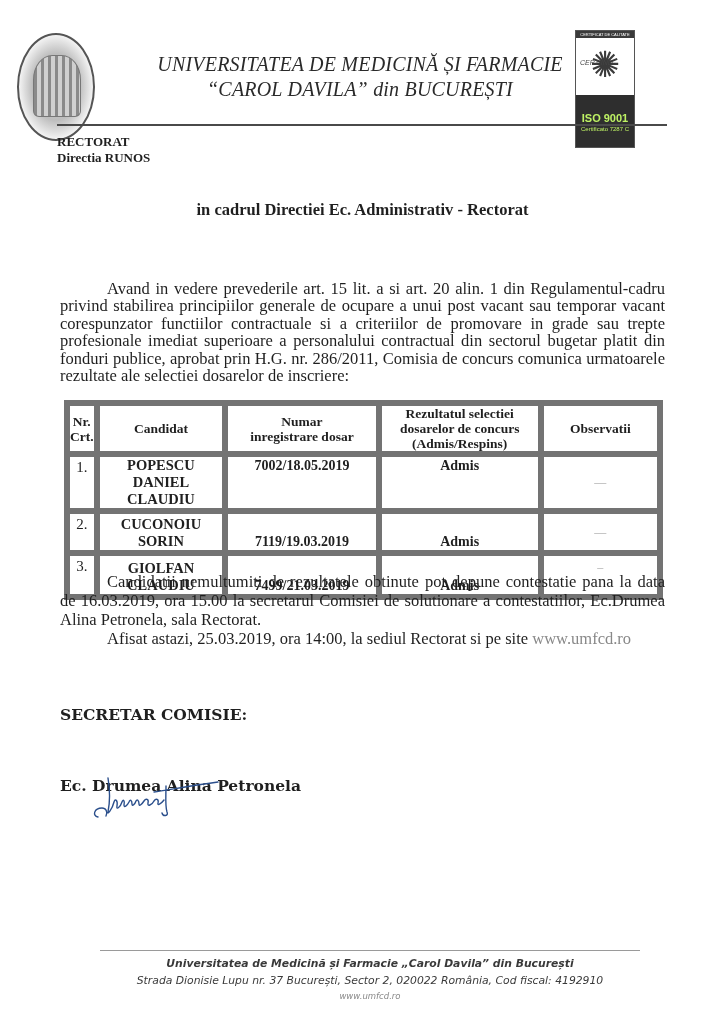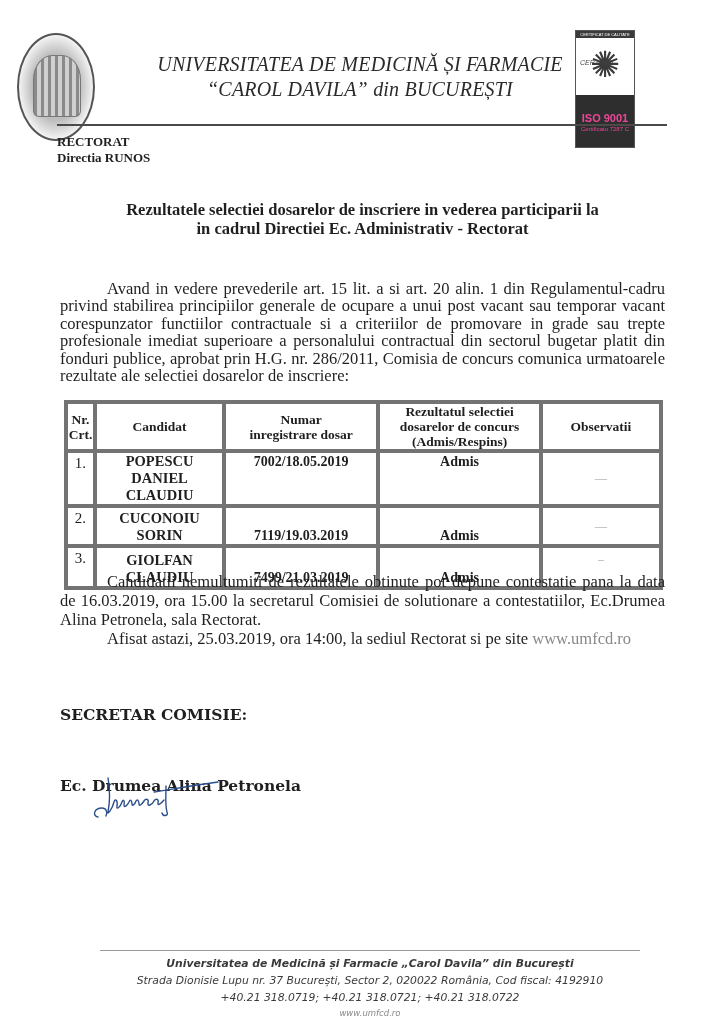--- a/index.html
+++ b/index.html
@@ -8,37 +8,37 @@
 
   
   .seal { left:17px; top:33px; width:78px; height:108px; border:2px solid #555; border-radius:50%; background:radial-gradient(ellipse at center, #d9d9d9 0%, #bdbdbd 45%, #f2f2f2 70%, #ffffff 100%); box-sizing:border-box; }
   .seal .inner { position:absolute; left:14px; top:20px; width:46px; height:60px; border:1px solid #777; border-radius:40% 40% 6px 6px; background:repeating-linear-gradient(90deg,#8a8a8a 0 3px,#d0d0d0 3px 7px); }
   .uni-title { left:120px; top:52px; width:480px; text-align:center; font-style:italic; font-size:20px; line-height:25px; letter-spacing:0.2px; color:#2a2a2a; }
   .cert { left:575px; top:30px; width:60px; height:118px; border:1px solid #555; box-sizing:border-box; background:#fff; }
   .cert .band { position:absolute; left:0; top:0; width:100%; height:7px; background:#3a3a3a; color:#fff; font-family:"Liberation Sans",sans-serif; font-size:4px; text-align:center; line-height:7px; overflow:hidden; }
   .cert .mark { position:absolute; left:6px; top:14px; width:46px; height:46px; text-align:center; font-family:"Liberation Sans",sans-serif; }
   .cert .mark .star { font-size:36px; line-height:40px; color:#3a3a3a; }
   .cert .mark .cw { position:absolute; left:-2px; top:14px; font-size:7px; font-style:italic; color:#444; }
-  .cert .iso { position:absolute; left:0; bottom:0; width:100%; height:52px; background:#2e2e2e; color:#ec4899; font-family:"Liberation Sans",sans-serif; text-align:center; }
+  .cert .iso { position:absolute; left:0; bottom:0; width:100%; height:52px; background:#2e2e2e; color:#bef264; font-family:"Liberation Sans",sans-serif; text-align:center; }
   .cert .iso .small { font-size:3.5px; line-height:5px; padding-top:6px; opacity:0.8; }
   .cert .iso .num { font-size:11px; font-weight:bold; line-height:13px; margin-top:6px; }
   .cert .iso .cnum { font-size:6px; line-height:8px; }
   .rule-top { left:57px; top:124px; width:610px; height:2px; background:#4a4a4a; }
   .dept { left:57px; font-weight:bold; font-size:13px; line-height:15px; }
 
   
   .doc-title { left:60px; top:200px; width:605px; text-align:center; font-weight:bold; font-size:16.5px; line-height:19px; }
 
   
   .para { left:60px; top:280px; width:605px; font-size:16.5px; line-height:17.4px; text-align:justify; }
   .para p { margin:0; text-indent:47px; }
 
   
   table.res { position:absolute; left:64px; top:400px; width:599px; border-collapse:collapse; font-size:13.5px; }
-  table.res td, table.res th { border:4px solid #737373; padding:0; vertical-align:top; }
+  table.res td, table.res th { border:6px solid #737373; padding:0; vertical-align:top; }
   table.res th { font-weight:bold; text-align:center; vertical-align:middle; height:43px; line-height:15px; }
   table.res td.nr { text-align:center; font-size:15px; line-height:17px; padding-top:2px; }
   table.res td.name { text-align:center; font-weight:bold; font-size:14.5px; line-height:17px; }
   table.res td.reg { text-align:center; font-weight:bold; font-size:14px; line-height:17px; }
   table.res td.res-col { text-align:center; font-weight:bold; font-size:14px; line-height:17px; }
   table.res td.obs { text-align:center; color:#aaa; font-size:12px; }
   table.res tr.r1 td { height:35px; }
   table.res tr.r2 td, table.res tr.r3 td { height:34px; }
   .bottom-al { vertical-align:bottom !important; }
 
@@ -81,21 +81,20 @@
     <div class="num">ISO 9001</div>
     <div class="cnum">Certificato 7287 C</div>
   </div>
 </div>
 
 <div class="abs rule-top"></div>
 <div class="abs dept" style="top:134px;">RECTORAT</div>
 <div class="abs dept" style="top:150px;">Directia RUNOS</div>
 
 <div class="abs doc-title">
-  <div>Rezultatele selectiei dosarelor de inscriere in vederea participarii la</div>
   <div>in cadrul Directiei Ec. Administrativ - Rectorat</div>
 </div>
 
 <div class="abs para">
   <p>Avand in vedere prevederile art. 15 lit. a si art. 20 alin. 1 din Regulamentul-cadru privind stabilirea principiilor generale de ocupare a unui post vacant sau temporar vacant corespunzator functiilor contractuale si a criteriilor de promovare in grade sau trepte profesionale imediat superioare a personalului contractual din sectorul bugetar platit din fonduri publice, aprobat prin H.G. nr. 286/2011, Comisia de concurs comunica urmatoarele rezultate ale selectiei dosarelor de inscriere:</p>
 </div>
 
 <table class="res">
   <colgroup>
     <col style="width:29px">
@@ -157,15 +156,14 @@
 <div class="abs sec-label">SECRETAR COMISIE:</div>
 <div class="abs sec-name">Ec. Drumea Alina Petronela</div>
 <svg class="abs signature" viewBox="0 0 140 50">
   <path d="M10 45 C 4 44, 6 36, 14 36 C 18 36, 20 40, 18 44 M 20 6 C 22 18, 22 30, 20 40 C 19 43, 24 38, 26 30 C 27 26, 30 28, 29 34 C 28 38, 32 36, 34 30 C 35 27, 37 28, 36 33 C 36 36, 39 34, 41 30 C 42 27, 44 28, 44 32 C 44 35, 47 32, 48 29 C 49 27, 51 28, 51 32 C 51 35, 54 32, 56 29 C 58 26, 61 27, 60 31 C 59 35, 64 33, 66 29 C 68 26, 71 27, 70 31 C 69 34, 73 32, 76 28 M 78 14 C 78 24, 77 34, 79 40 C 81 44, 75 45, 74 41 M 66 20 C 80 18, 100 14, 130 10" fill="none" stroke="#2b4f8c" stroke-width="1.4" stroke-linecap="round"></path>
 </svg>
 
 <div class="abs rule-foot"></div>
 <div class="abs footer">
   <div class="l1">Universitatea de Medicină și Farmacie „Carol Davila” din București</div>
   <div>Strada Dionisie Lupu nr. 37 București, Sector 2, 020022 România, Cod fiscal: 4192910</div>
-  <div>+40.21 318.0719; +40.21 318.0721; +40.21 318.0722</div>
   <div class="l4">www.umfcd.ro</div>
 </div>
 
 </body></html>

